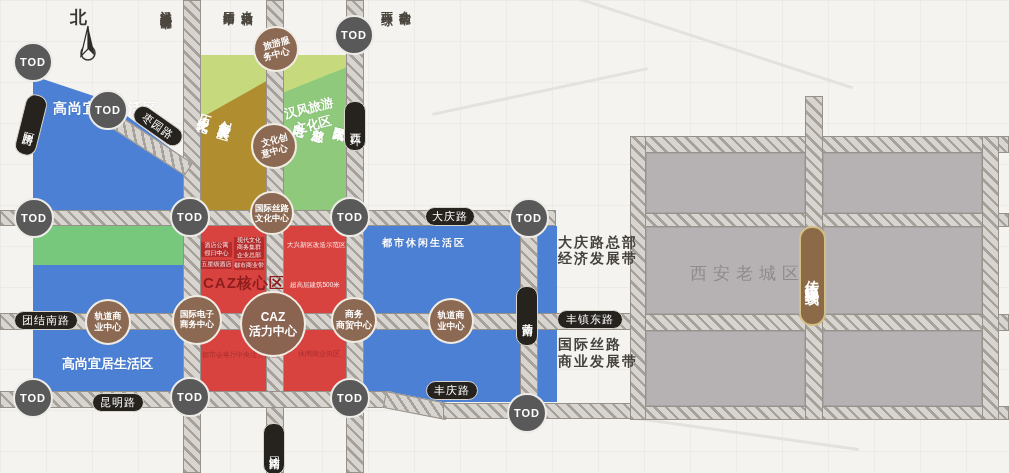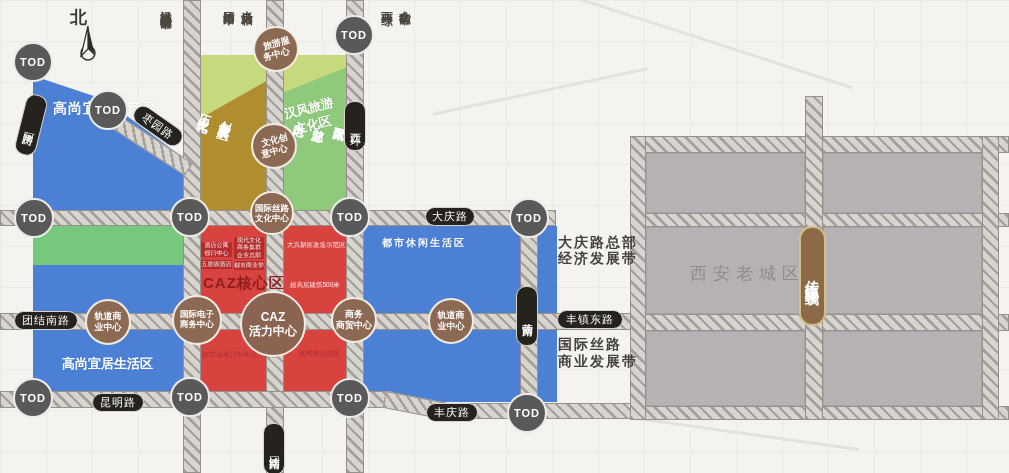--- a/index.html
+++ b/index.html
@@ -157,21 +157,21 @@
   <div class="abs" style="left:690px;top:262px;font-size:17px;letter-spacing:6px;color:#8d8b8e;">西安老城区</div>
   <div class="axis vtext" style="left:799px;top:226px;width:27px;height:100px;">传统中轴线</div>
 
   <div class="pill vtext" style="left:20px;top:94px;width:22px;height:62px;transform:rotate(14deg);">阿房路</div>
   <div class="pill" style="left:130px;top:116px;width:56px;height:20px;transform:rotate(35deg);">枣园路</div>
   <div class="pill vtext" style="left:344px;top:101px;width:22px;height:50px;">西二环</div>
   <div class="pill" style="left:425px;top:207px;width:50px;height:19px;">大庆路</div>
   <div class="pill" style="left:14px;top:311px;width:64px;height:19px;">团结南路</div>
   <div class="pill" style="left:557px;top:310px;width:66px;height:19px;">丰镇东路</div>
   <div class="pill" style="left:92px;top:393px;width:52px;height:19px;">昆明路</div>
-  <div class="pill" style="left:426px;top:403px;width:52px;height:19px;">丰庆路</div>
+  <div class="pill" style="left:426px;top:381px;width:52px;height:19px;">丰庆路</div>
   <div class="pill vtext" style="left:263px;top:423px;width:22px;height:52px;">团结南路</div>
   <div class="pill vtext" style="left:516px;top:286px;width:22px;height:60px;">劳动南路</div>
 
   <div class="tod" style="left:13px;top:42px;">TOD</div>
   <div class="tod" style="left:88px;top:90px;">TOD</div>
   <div class="tod" style="left:334px;top:15px;">TOD</div>
   <div class="tod" style="left:14px;top:198px;">TOD</div>
   <div class="tod" style="left:170px;top:197px;">TOD</div>
   <div class="tod" style="left:330px;top:197px;">TOD</div>
   <div class="tod" style="left:509px;top:198px;">TOD</div>

